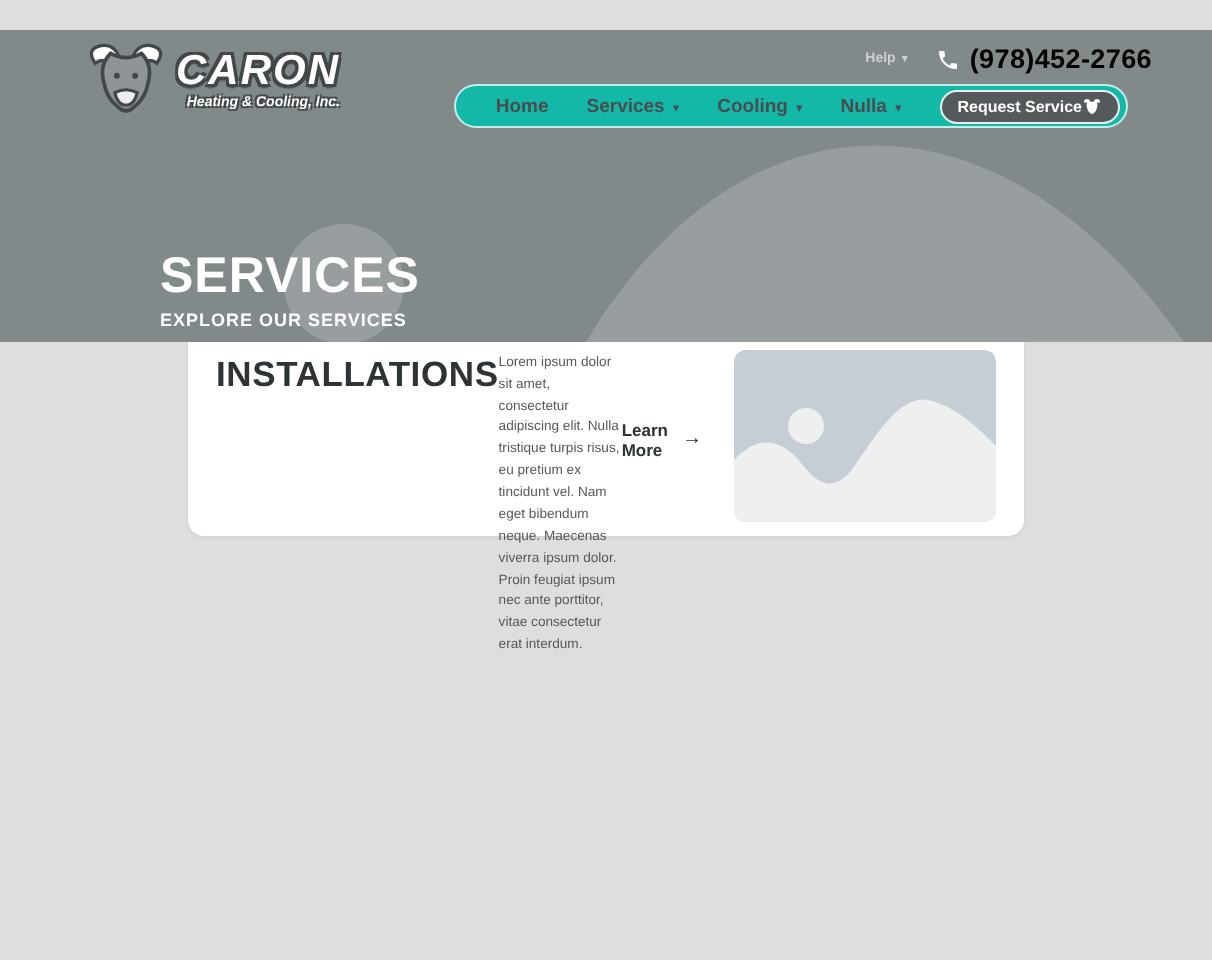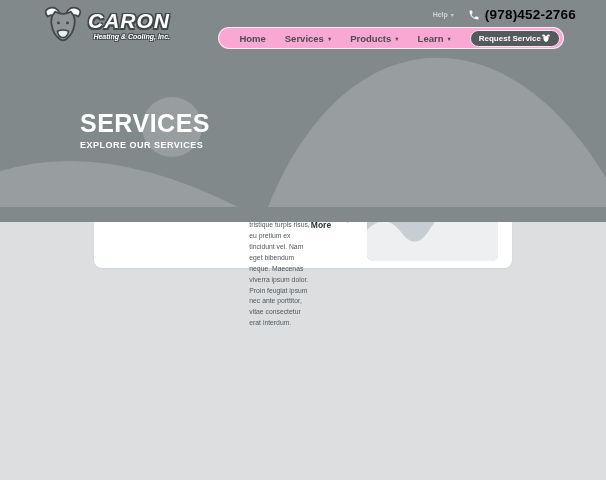--- a/index.html
+++ b/index.html
@@ -1,21 +1,21 @@
 <!DOCTYPE html>
 <html><head>
 <meta charset="utf-8">
 <style>
   * { margin:0; padding:0; box-sizing:border-box; }
   html,body { width:606px; height:480px; overflow:hidden; }
   body { font-family:"Liberation Sans","DejaVu Sans",sans-serif; background:#dcdee0; }
   .page { position:relative; width:606px; height:480px; background:#dcdee0; overflow:hidden; }
 
   
-  .hero { position:absolute; left:0; top:0; width:606px; height:222px; background:#82898b; overflow:hidden; }
+  .hero { position:absolute; left:0; top:15px; width:606px; height:156px; background:#82898b; overflow:hidden; }
   .hero-decor { position:absolute; left:0; top:0; width:606px; height:207px; }
 
   .logo { position:absolute; left:42px; top:4px; display:flex; align-items:center; gap:4px; cursor:pointer; }
   .logo-bull { width:42px; height:42px; }
   .logo-text { display:flex; flex-direction:column; line-height:1; }
   .logo-name {
     font-size:21px; font-weight:800; font-style:italic; color:#ffffff; letter-spacing:1px;
     text-shadow:-1.5px -1.5px 0 #424749, 1.5px -1.5px 0 #424749, -1.5px 1.5px 0 #424749, 1.5px 1.5px 0 #424749, 0 2px 1px #424749;
   }
   .logo-tagline {
@@ -26,21 +26,21 @@
   .topbar { position:absolute; top:7px; right:30px; display:flex; align-items:center; gap:14px; }
   .help { display:flex; align-items:center; gap:3px; cursor:pointer; }
   .help-label { font-size:7px; font-weight:700; color:#ced1d2; }
   .chev-small { font-size:6px; color:#ced1d2; }
   .phone { display:flex; align-items:center; gap:5px; cursor:pointer; }
   .phone-icon { width:12px; height:12px; fill:#ffffff; }
   .phone-number { font-size:13.5px; font-weight:800; color:#000000; letter-spacing:0.2px; }
 
   .navbar {
     position:absolute; top:27px; right:42px; height:22px;
-    background:#f9a8d4; border:1px solid rgba(255,255,255,0.75); border-radius:12px;
+    background:#14b8a6; border:1px solid rgba(255,255,255,0.75); border-radius:12px;
     display:flex; align-items:center; padding:0 3px 0 20px;
   }
   .nav-item { display:flex; align-items:center; gap:4px; margin-right:19px; cursor:pointer; }
   .nav-label { font-size:9.5px; font-weight:700; color:#484d50; }
   .nav-chev { font-size:6.5px; color:#484d50; padding-top:1px; }
   .cta-btn {
     height:17px; background:#54595c; border:1px solid #eceeee; border-radius:9px;
     display:flex; align-items:center; gap:0; padding:0 8px; cursor:pointer;
   }
   .cta-label { font-size:8px; font-weight:800; color:#ffffff; white-space:nowrap; }
@@ -115,25 +115,25 @@
 
     <nav class="navbar">
       <div class="nav-item">
         <span class="nav-label">Home</span>
       </div>
       <div class="nav-item">
         <span class="nav-label">Services</span>
         <span class="nav-chev">▾</span>
       </div>
       <div class="nav-item">
-        <span class="nav-label">Products</span>
+        <span class="nav-label">Cooling</span>
         <span class="nav-chev">▾</span>
       </div>
       <div class="nav-item">
-        <span class="nav-label">Learn</span>
+        <span class="nav-label">Nulla</span>
         <span class="nav-chev">▾</span>
       </div>
       <div class="cta-btn">
         <span class="cta-label">Request Service</span>
         <svg class="cta-bull" viewBox="0 0 60 56">
           <path d="M8,16 Q1,6 12,3.5 Q21,2 25,11 L21,19 Q14,11 8,16 Z"></path>
           <path d="M52,16 Q59,6 48,3.5 Q39,2 35,11 L39,19 Q46,11 52,16 Z"></path>
           <path d="M19,9 Q30,15 41,9 Q49,17 46,29 Q44,41 36,47 Q30,53 24,47 Q16,41 14,29 Q11,17 19,9 Z"></path>
         </svg>
       </div>

